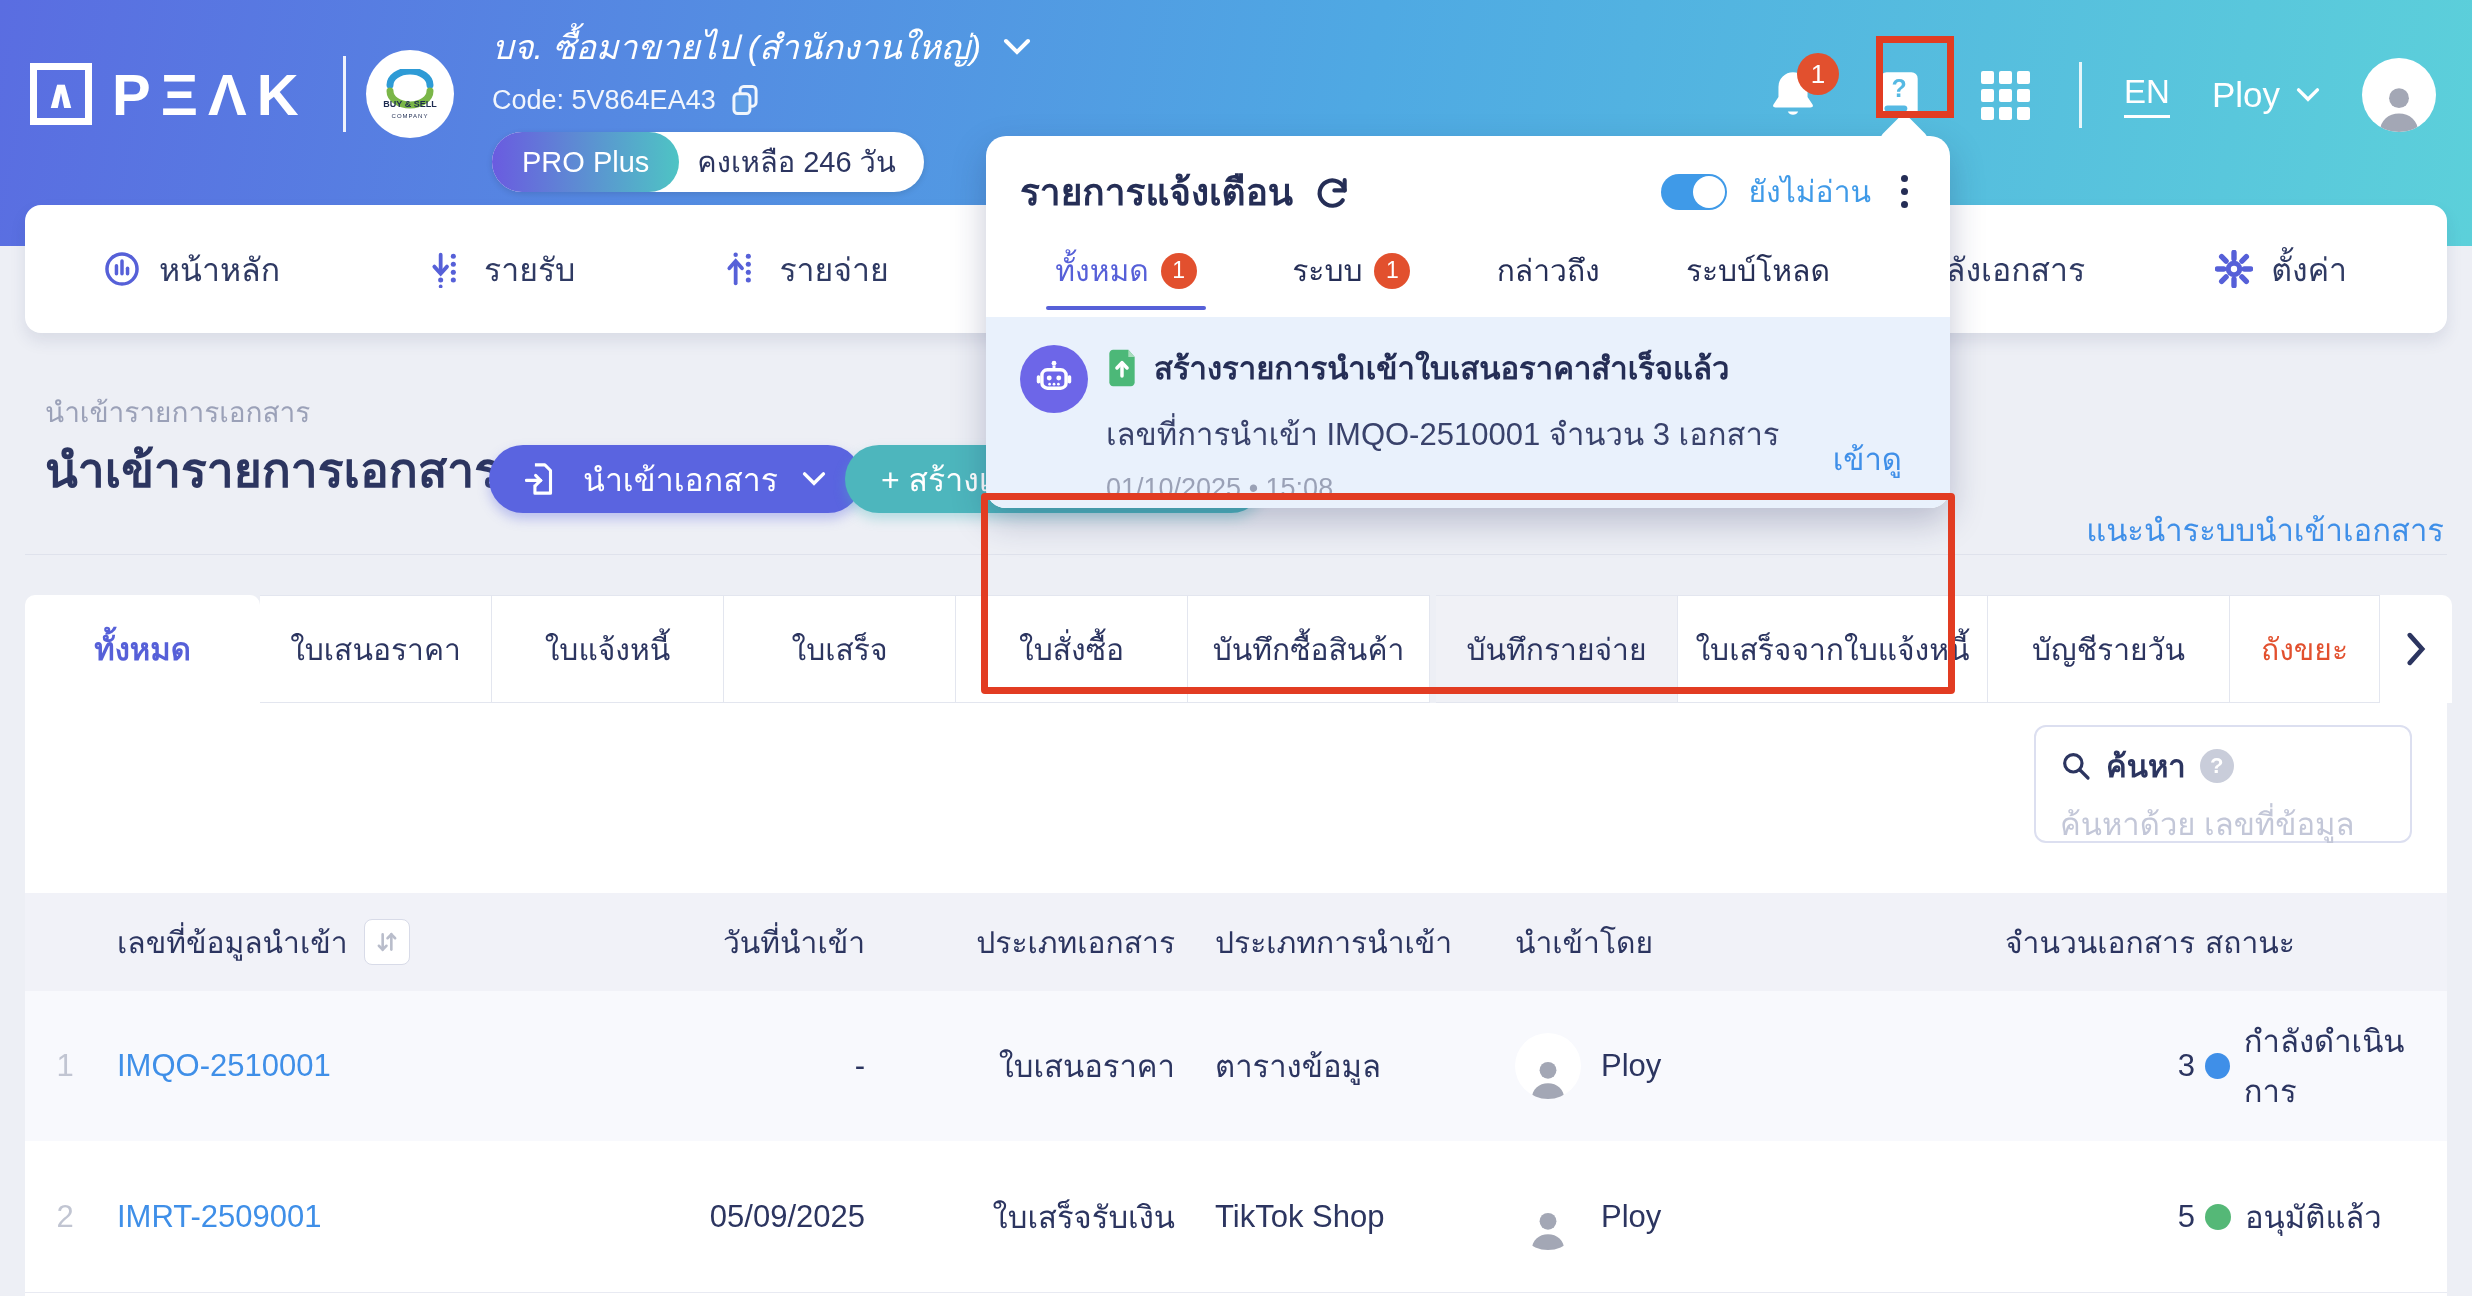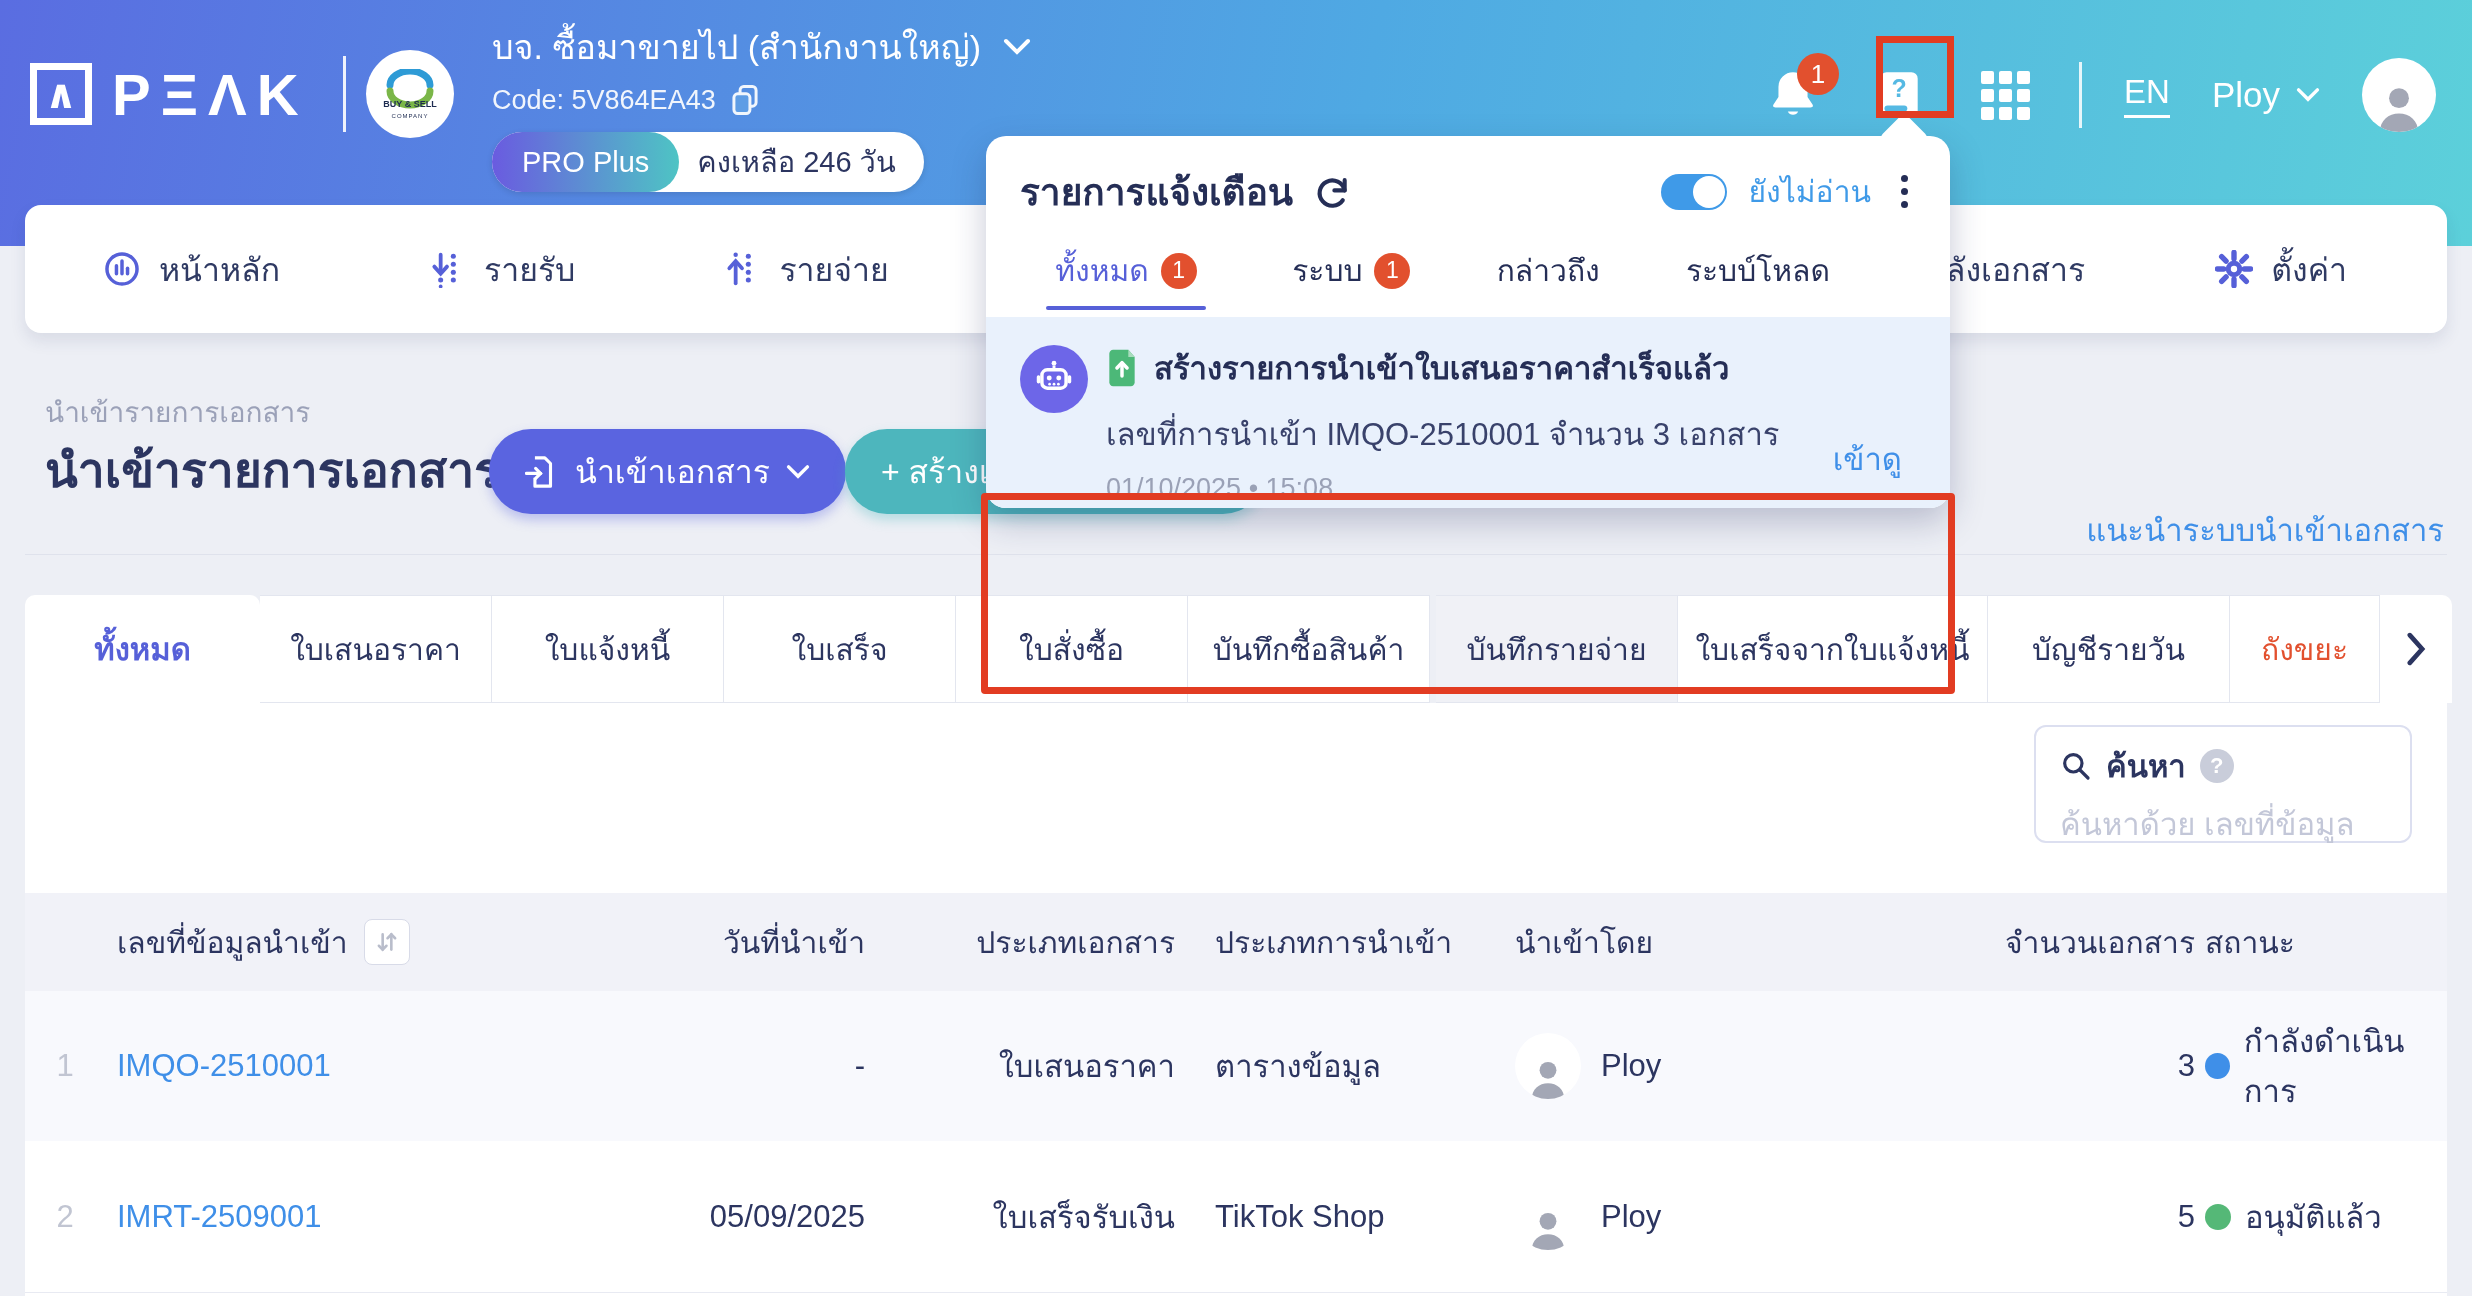--- a/index.html
+++ b/index.html
@@ -12,21 +12,21 @@
     background:linear-gradient(100deg,#5a6de1 0%,#4fa9e3 55%,#5cd0da 100%); z-index:1; }
   .logo-wrap { position:absolute; left:30px; top:56px; display:flex; align-items:center; gap:20px; color:#fff; }
   .logo-box { width:62px; height:62px; border:7px solid #fff; display:flex; align-items:center; justify-content:center;
     font-size:40px; font-weight:700; color:#fff; }
   .logo-text { font-size:58px; font-weight:700; letter-spacing:10px; color:#fff; }
   .logo-divider { width:3px; height:76px; background:rgba(255,255,255,.9); margin-left:14px; }
   .org-logo { position:absolute; left:366px; top:50px; width:88px; height:88px; background:#fff; border-radius:50%;
     display:flex; flex-direction:column; align-items:center; justify-content:center; overflow:hidden; }
   .org-logo svg { display:block; }
   .company-block { position:absolute; left:492px; top:20px; color:#fff; }
-  .company-row { display:flex; align-items:center; gap:22px; }
+  .company-row { display:flex; align-items:center; gap:22px;font-style:italic; }
   .company-name { font-size:34px; font-weight:500; }
   .code-row { display:flex; align-items:center; gap:14px; margin-top:10px; font-size:27px; opacity:.92; }
   .plan-pill { margin-top:16px; display:inline-flex; align-items:center; background:#fff; border-radius:32px; height:60px;
     padding-right:28px; gap:18px; box-shadow:0 2px 6px rgba(0,0,0,.12); }
   .plan-badge { height:60px; border-radius:32px; padding:0 30px; display:flex; align-items:center; color:#fff;
     font-size:29px; background:linear-gradient(90deg,#6a5be0,#4ec4c4); }
   .plan-days { font-size:29px; color:#2c3560; }
 
   .header-right { position:absolute; right:36px; top:58px; display:flex; align-items:center; gap:42px; color:#fff; }
   .hicon-btn { position:relative; width:64px; height:64px; display:flex; align-items:center; justify-content:center; }
@@ -43,21 +43,21 @@
   .navbar { position:absolute; top:205px; left:25px; width:2422px; height:128px; background:#fff; border-radius:16px;
     box-shadow:0 8px 16px rgba(40,50,100,.10); z-index:2; display:flex; align-items:center; }
   .nav-left { display:flex; align-items:center; gap:148px; padding-left:78px; }
   .nav-right { margin-left:auto; display:flex; align-items:center; gap:130px; padding-right:100px; }
   .nav-item { display:flex; align-items:center; gap:18px; font-size:32px; color:#2f3a63; white-space:nowrap; }
   .nav-item svg { color:#5660d8; }
 
   
   .breadcrumb { position:absolute; left:45px; top:390px; font-size:28px; color:#9ba1b8; z-index:1; }
   .page-title { position:absolute; left:45px; top:432px; font-size:48px; font-weight:700; color:#2c3560; z-index:1; }
-  .btn { position:absolute; top:429px; height:85px; border-radius:42px; display:flex; align-items:center; gap:16px;
+  .btn { position:absolute; top:445px; height:68px; border-radius:42px; display:flex; align-items:center; gap:24px;
     color:#fff; font-size:32px; padding:0 36px; z-index:1; }
   .btn-import { left:489px; background:#5a64e0; box-shadow:0 6px 12px rgba(90,100,224,.35); }
   .btn-create { left:845px; width:420px; background:#4db6bd; box-shadow:0 6px 12px rgba(77,182,189,.35); }
   .guide-link { position:absolute; right:28px; top:505px; font-size:31px; color:#3f8fe8; z-index:1; }
   .head-divider { position:absolute; left:25px; right:25px; top:554px; height:1px; background:#dfe2ec; }
 
   
   .tabs { position:absolute; left:25px; top:595px; height:108px; display:flex; z-index:1; }
   .tab { background:#fff; border:1px solid #e3e6ef; display:flex; align-items:center; justify-content:center;
     font-size:30px; color:#2c3560; overflow:hidden; white-space:nowrap; }

